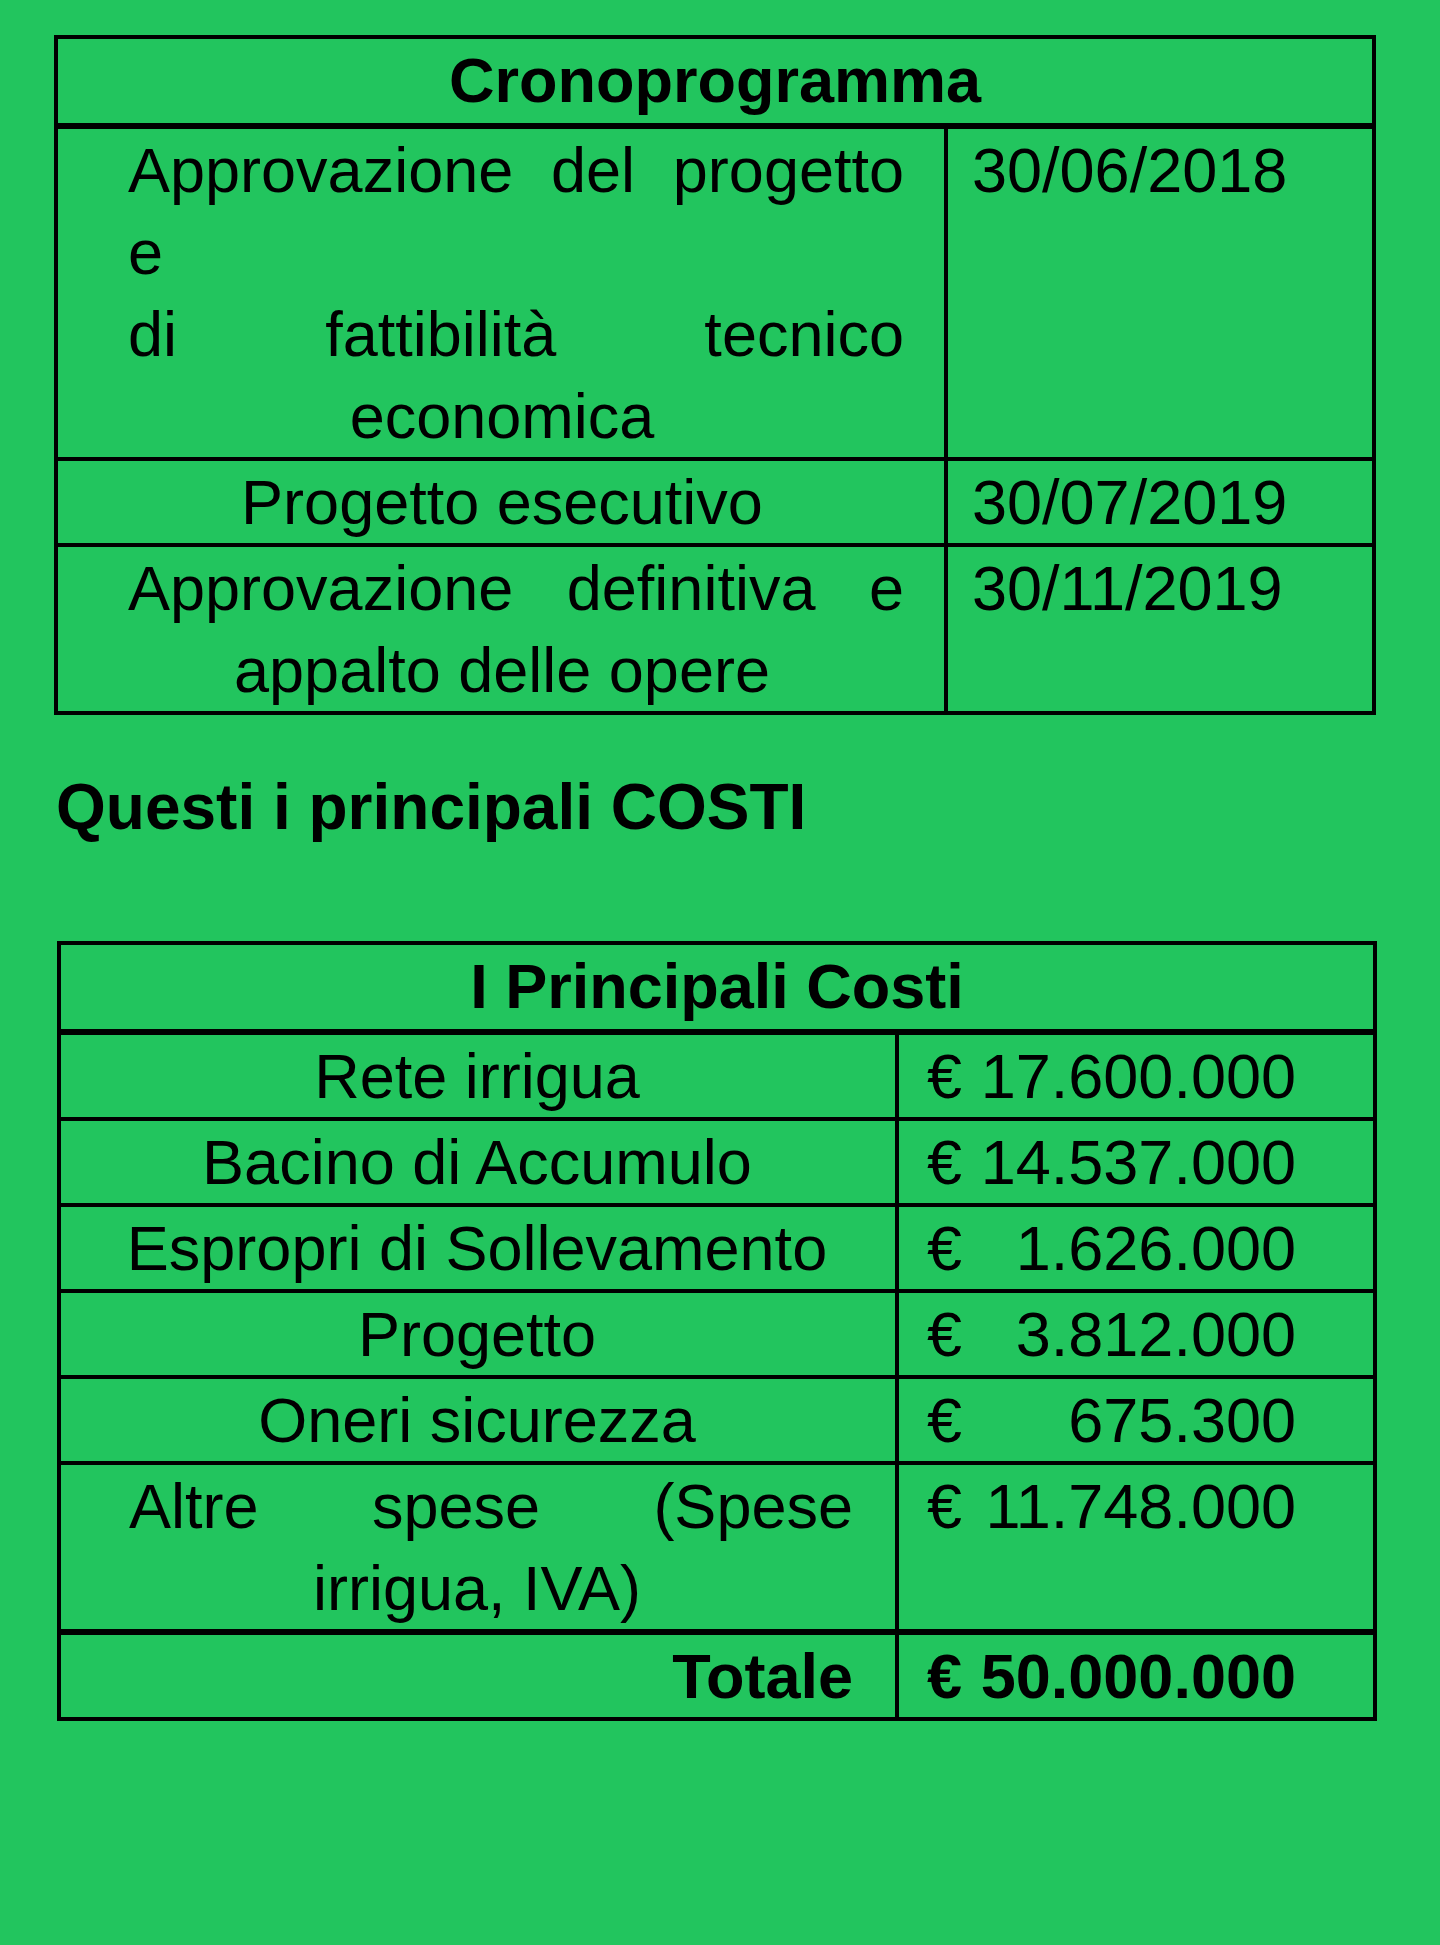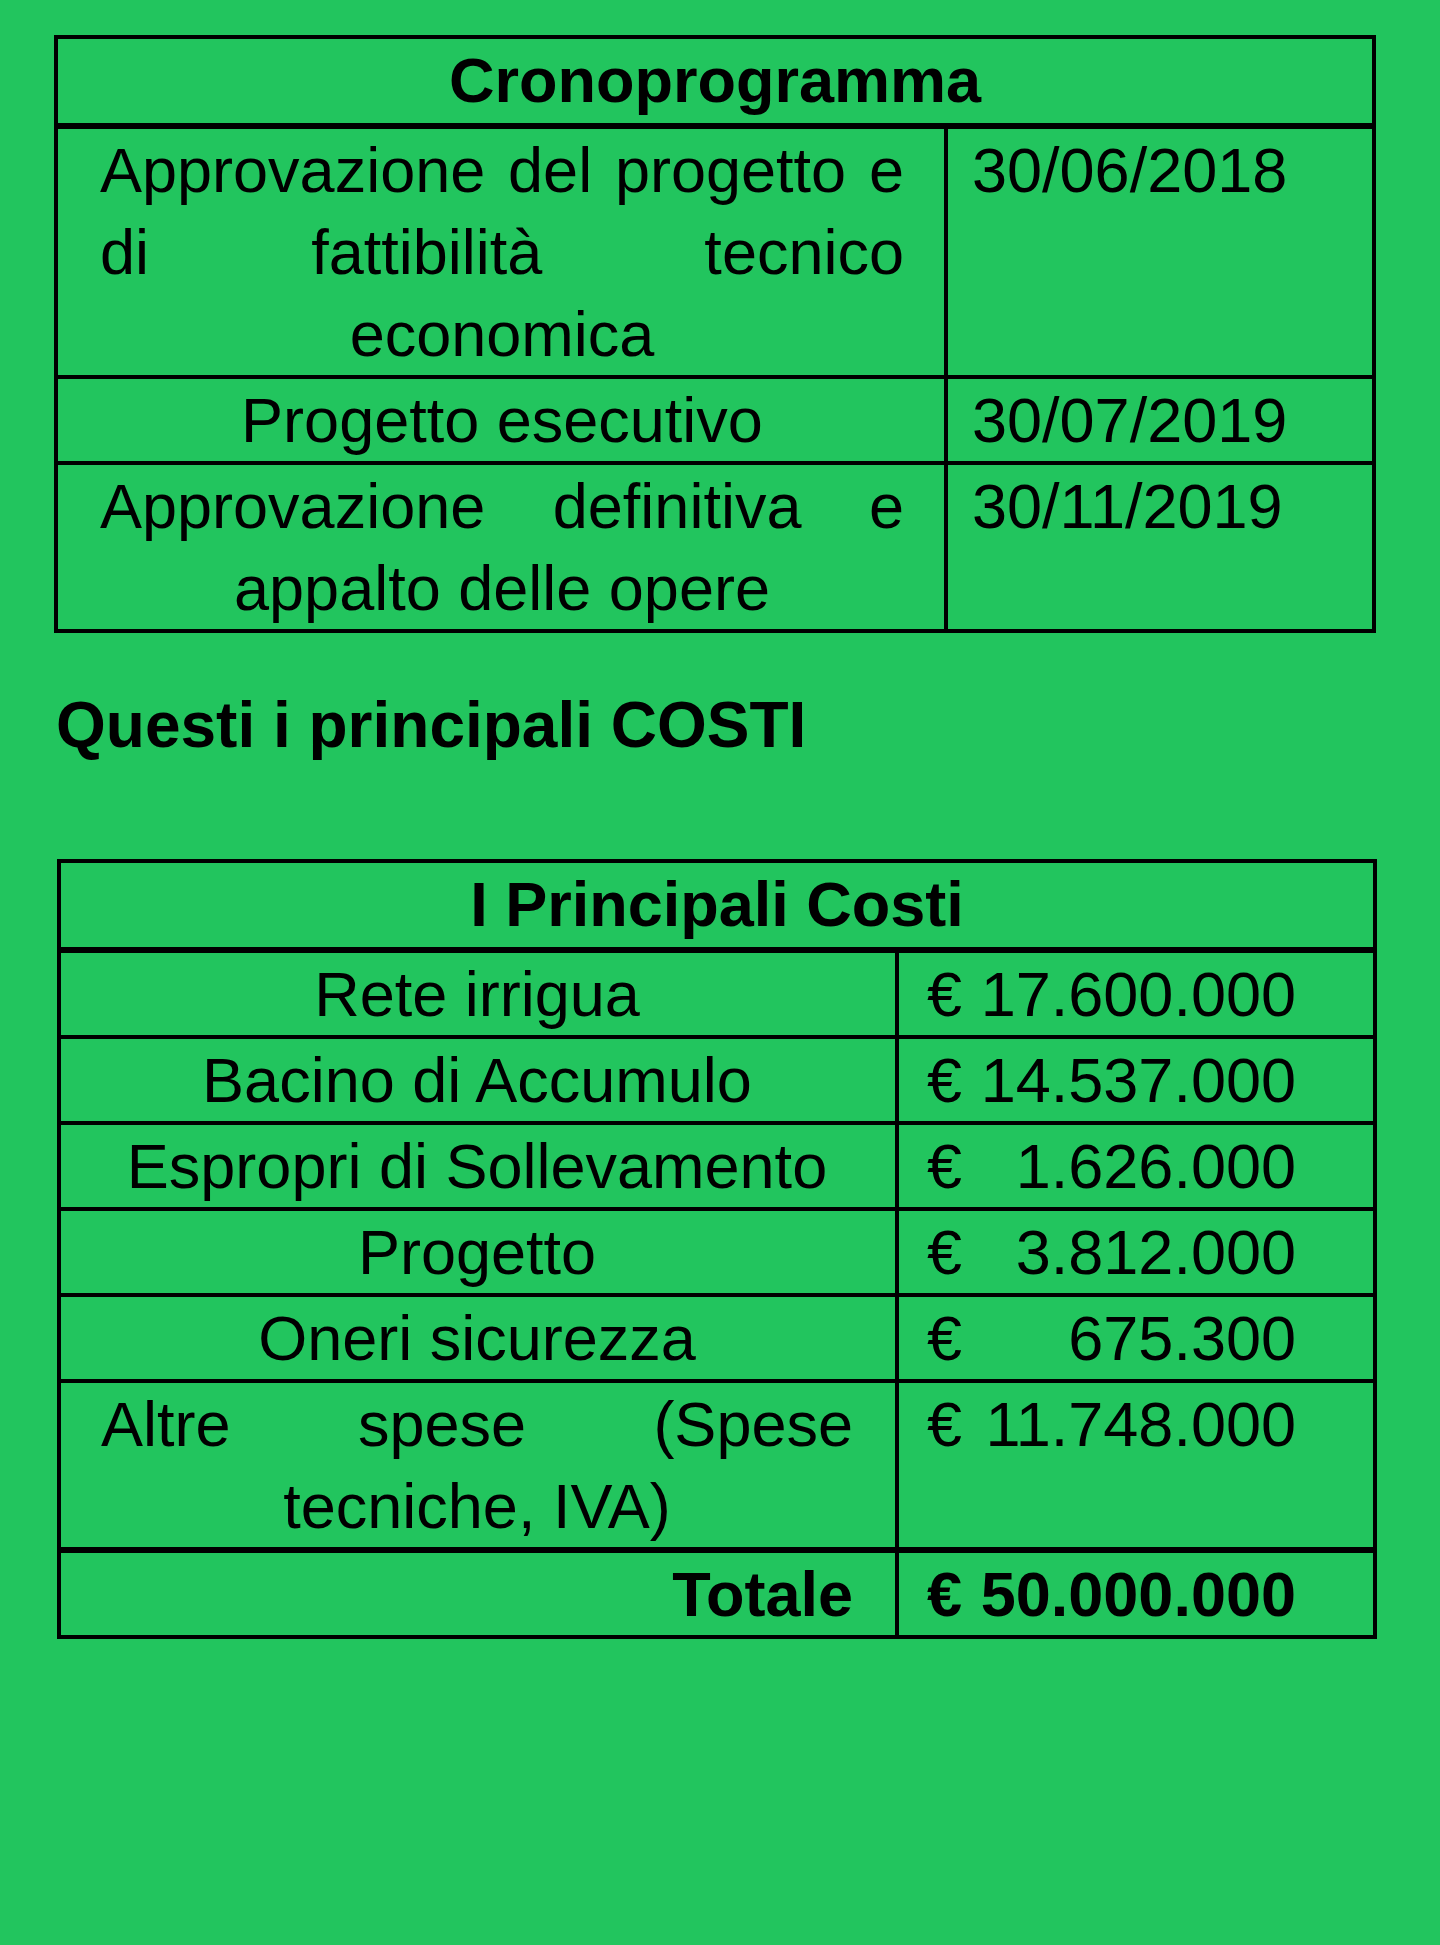--- a/index.html
+++ b/index.html
@@ -28,21 +28,21 @@
   .t2 .c-amt{width:478px;}
 
   .title-cell{
     font-weight:bold;
     text-align:center;
     height:84px;
     border-bottom-width:6px;
   }
   .act-cell{padding:0 40px 0 42px;}
   .label-cell{padding:0 42px 0 40px;}
-  .jl{text-align:justify;text-align-last:justify;}
+  .jl{text-align:justify;text-align-last:justify;margin-left:28px;}
   .ll{text-align:center;}
   .date-cell{padding-left:24px;}
   .amt-cell{padding:0 77px 0 28px;}
   .amt{display:flex;justify-content:space-between;}
   .total-row td{border-top-width:6px;font-weight:bold;}
   .total-label{text-align:right;padding-right:42px;}
 
   .heading{
     margin:56px 8px 0 56px;
     font-size:64px;
@@ -150,21 +150,21 @@
       <td class="amt-cell">
         <div class="amt">
           <span>€</span>
           <span>675.300</span>
         </div>
       </td>
     </tr>
     <tr>
       <td class="label-cell">
         <div class="jl">Altre spese (Spese</div>
-        <div class="ll">tecniche, IVA)</div>
+        <div class="ll">irrigua, IVA)</div>
       </td>
       <td class="amt-cell">
         <div class="amt">
           <span>€</span>
           <span>11.748.000</span>
         </div>
       </td>
     </tr>
     <tr class="total-row">
       <td class="total-label">Totale</td>

